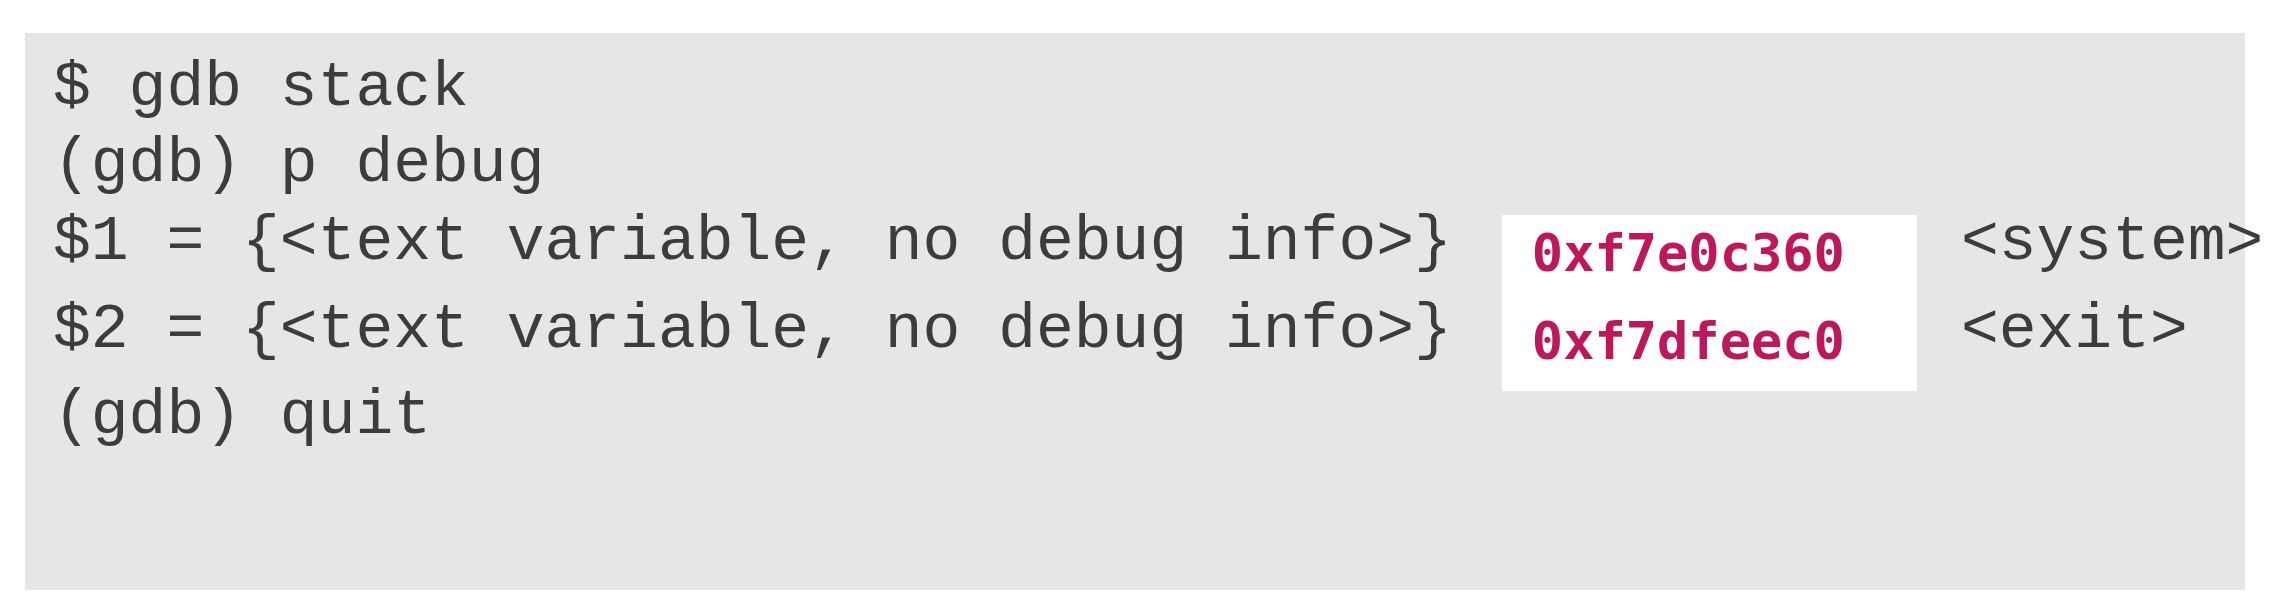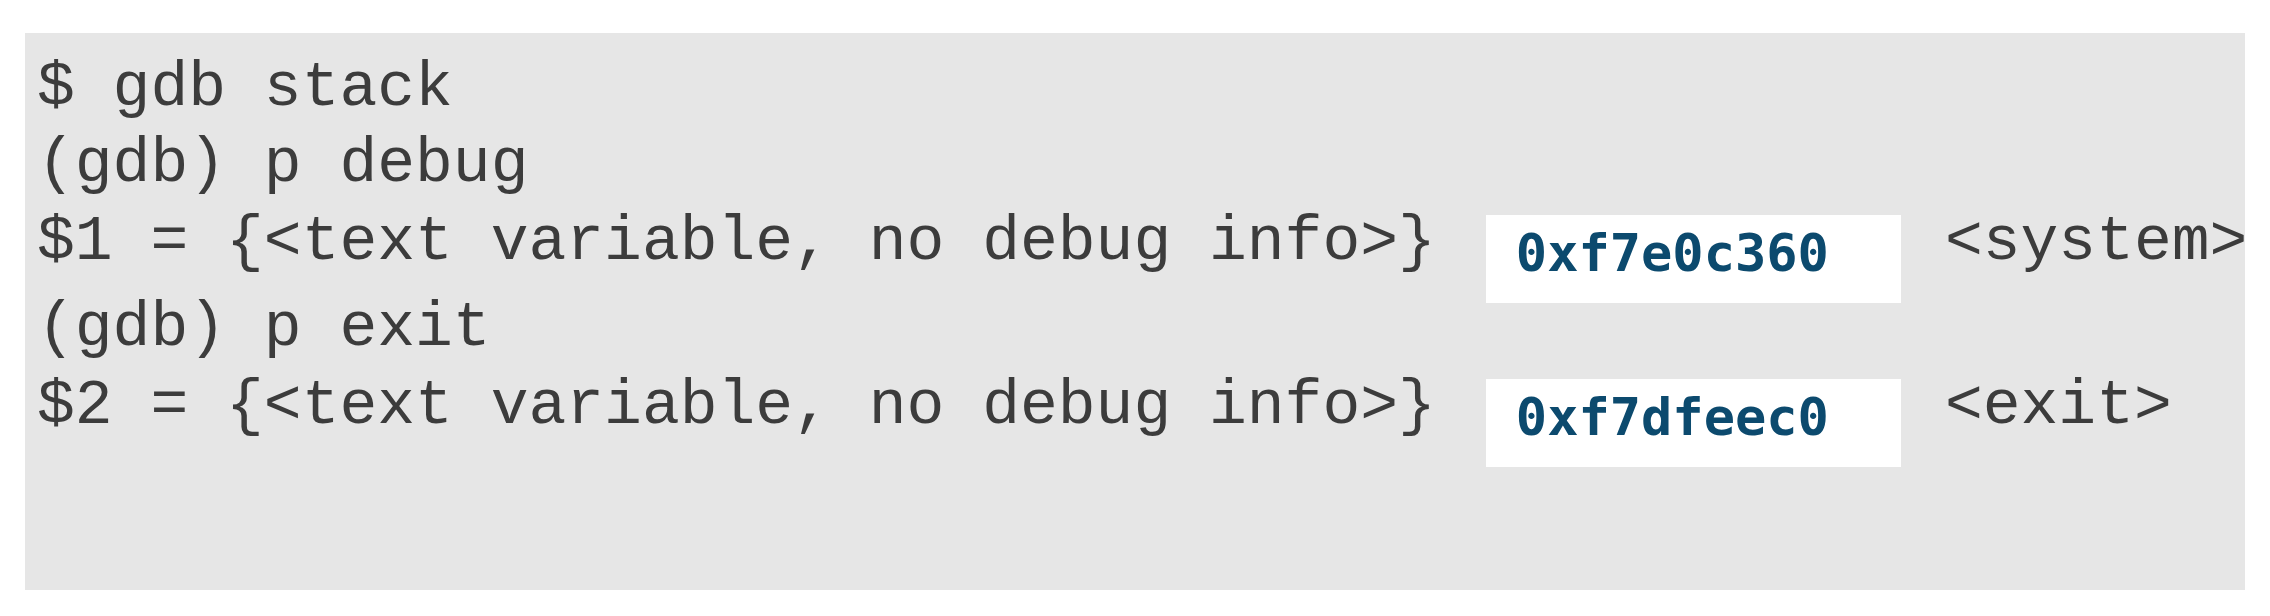--- a/index.html
+++ b/index.html
@@ -11,58 +11,58 @@
     background: #ffffff;
     overflow: hidden;
   }
   .terminal {
     position: absolute;
     left: 25px;
     top: 33px;
     width: 2220px;
     height: 557px;
     background: #e6e6e6;
-    padding: 18px 0 0 12px;
+    padding: 18px 0 0 28px;
     font-family: "Liberation Mono", monospace;
   }
   .line {
     font-size: 63px;
     line-height: 76px;
     color: #3c3c3c;
     white-space: pre;
   }
   .addr {
     display: inline-block;
     position: relative;
     top: 12px;
     vertical-align: baseline;
     background: #ffffff;
     font-family: "DejaVu Sans Mono", monospace;
     font-weight: bold;
     font-size: 52px;
     line-height: 60px;
-    color: #0c4a6e;
+    color: #be185d;
     padding: 8px 72px 20px 30px;
     margin-left: 50px;
     margin-right: 44px;
     white-space: pre;
   }
 </style>
 </head>
 <body>
 
 <div class="page">
   <div class="terminal">
 
     <div class="line"><span>$ gdb stack</span></div>
 
 
     <div class="line"><span>(gdb) p debug</span></div>
 
     <div class="line"><span>$1 = {&lt;text variable, no debug info&gt;}</span><span class="addr">0xf7e0c360</span><span>&lt;system&gt;</span></div>
 
-    <div class="line"><span>(gdb) p exit</span></div>
 
     <div class="line"><span>$2 = {&lt;text variable, no debug info&gt;}</span><span class="addr">0xf7dfeec0</span><span>&lt;exit&gt;</span></div>
 
+    <div class="line"><span>(gdb) quit</span></div>
 
   </div>
 </div>
 
 </body></html>

